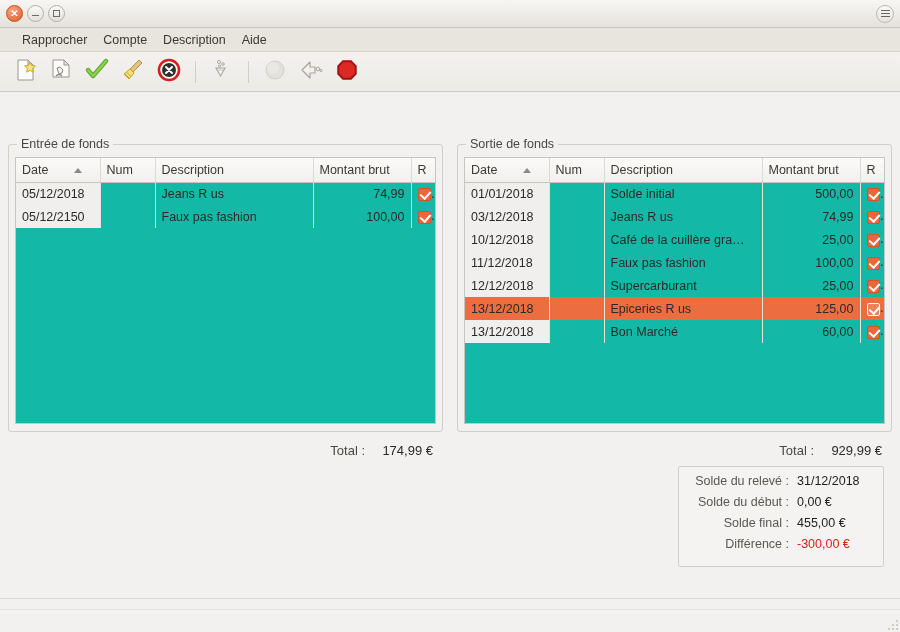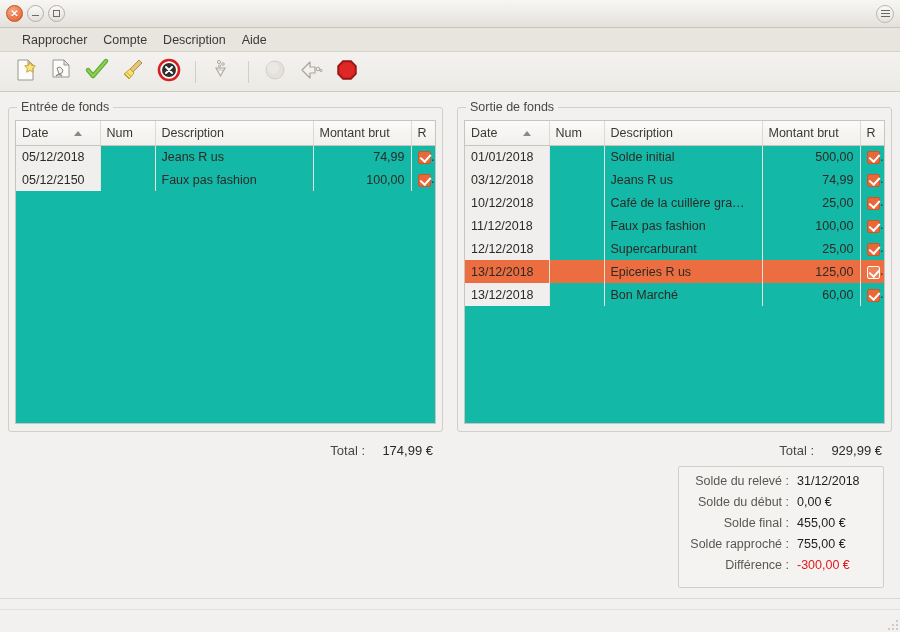--- a/index.html
+++ b/index.html
@@ -117,21 +117,21 @@
     padding: 8px 8px 0 8px;
     background: #f2f1f0;
     min-height: 0;
   }
   .panes {
     display: flex;
     gap: 14px;
     flex: 0 0 auto;
     height: 362px;
   }
-  .pane { flex: 1 1 50%; display: flex; flex-direction: column; min-width: 0; }
+  .pane { flex: 1 1 50%; display: flex; flex-direction: column; min-width: 0; margin-top: 37px; }
 
   fieldset.group {
     border: 1px solid #d2cec8;
     border-radius: 3px;
     margin: 0; padding: 6px 6px 7px 6px;
     flex: 1 1 auto;
     display: flex; flex-direction: column;
     min-height: 0;
     background: transparent;
   }
@@ -559,24 +559,20 @@
         </div>
         <div class="sumline">
           <span class="sumlabel">Solde du début :</span>
           <span class="sumval">0,00 €</span>
         </div>
         <div class="sumline">
           <span class="sumlabel">Solde final :</span>
           <span class="sumval">455,00 €</span>
         </div>
         <div class="sumline">
-          <span class="sumlabel">Solde rapproché :</span>
-          <span class="sumval">755,00 €</span>
-        </div>
-        <div class="sumline">
           <span class="sumlabel">Différence :</span>
           <span class="sumval neg">-300,00 €</span>
         </div>
       </div>
     </div>
 
   </div>
 
   <div class="statusbar">
     <div class="inner"></div>

